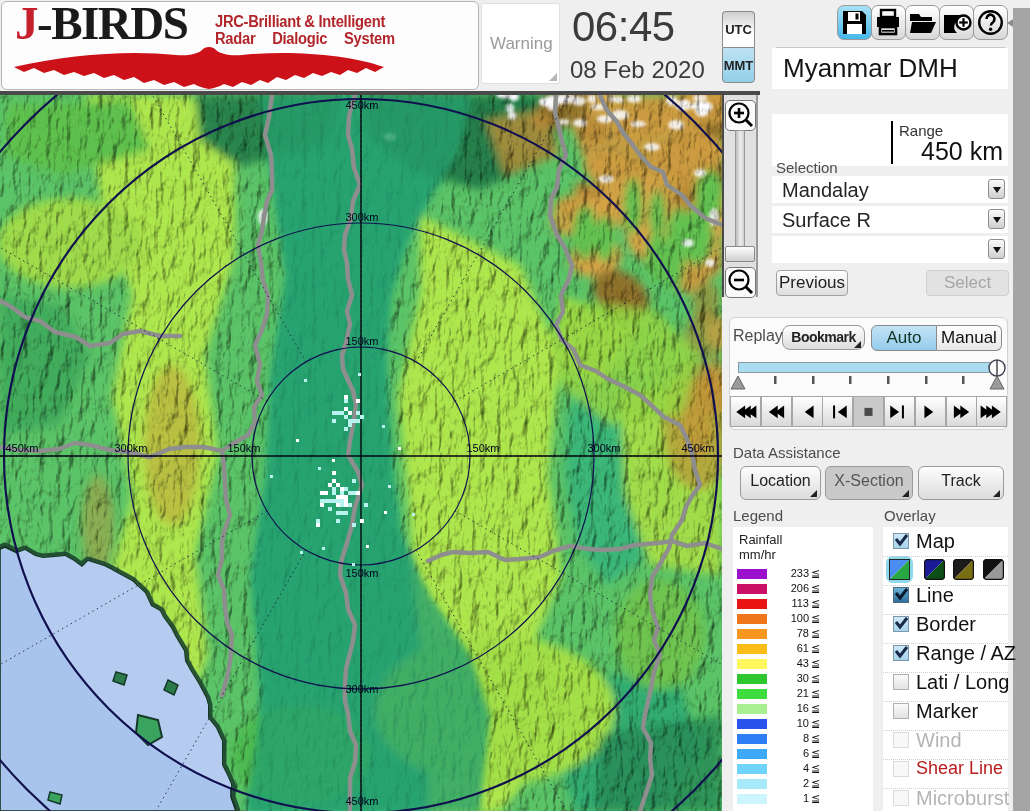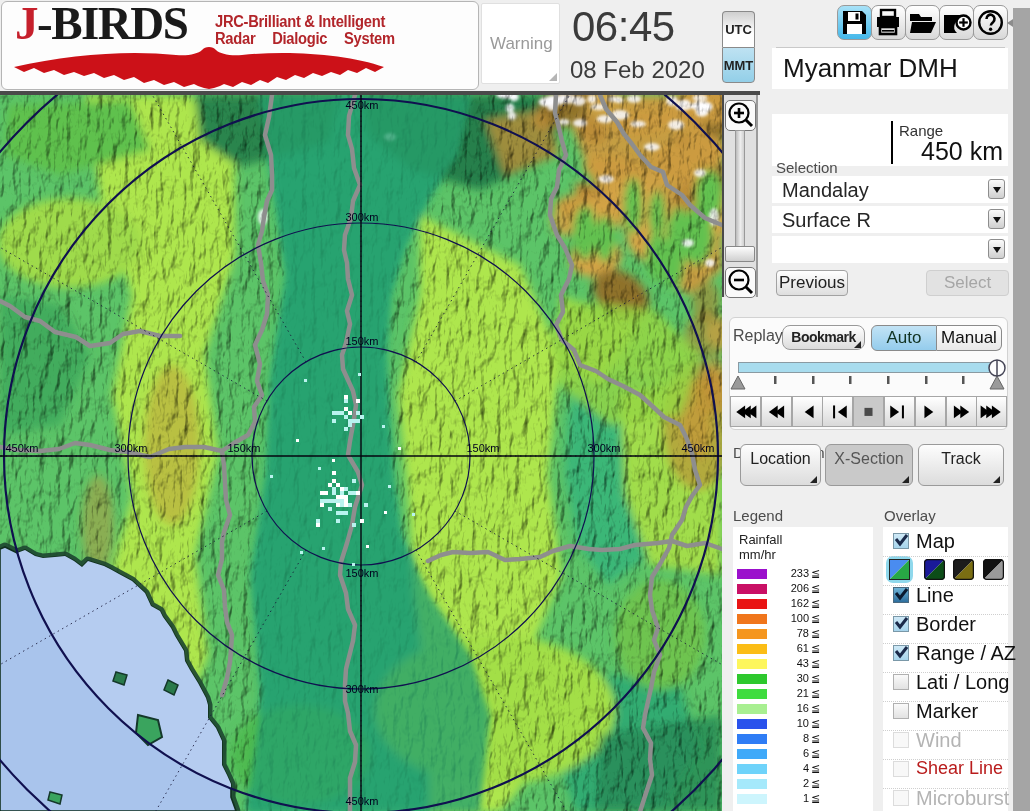--- a/index.html
+++ b/index.html
@@ -38,21 +38,21 @@
 .ddbtn { position:absolute; right:3px; top:3px; width:17px; height:20px; border:1px solid #8d8d8d; border-radius:3px; background:linear-gradient(#fbfbfb,#cfcfcf); }
 .ddbtn:after { content:""; position:absolute; left:4px; top:7px; border-left:4px solid transparent; border-right:4px solid transparent; border-top:6px solid #111; }
 .btn { border:1px solid #a2a2a2; border-radius:4px; background:linear-gradient(#ffffff,#dedede); font-size:17px; color:#222; text-align:center; }
 #prevbtn { left:776px; top:270px; width:72px; height:26px; line-height:24px; }
 #selbtn { left:926px; top:270px; width:83px; height:26px; line-height:24px; background:#e2e2e2; border-color:#cfcfcf; color:#a6a6a6; }
 
 #replaybox { left:729px; top:317px; width:279px; height:113px; background:#fbfbfb; border:1px solid #d2d2d2; border-radius:6px; }
 #playbar { left:730px; top:396px; }
 .pbtn { position:absolute; top:0; width:31px; height:31px; border:1px solid #a6a6a6; background:linear-gradient(#ffffff,#d9d9d9); }
 
-.dabtn { top:444px; height:42px; border:1px solid #9a9a9a; border-radius:6px; background:linear-gradient(#fdfdfd,#dcdcdc); font-size:16px; color:#222; text-align:center; line-height:27px; }
+.dabtn { top:466px; height:34px; border:1px solid #9a9a9a; border-radius:6px; background:linear-gradient(#fdfdfd,#dcdcdc); font-size:16px; color:#222; text-align:center; line-height:27px; }
 
 #legendbox { left:733px; top:527px; width:140px; height:284px; background:#fff; }
 #overlaybox { left:883px; top:527px; width:125px; height:284px; background:#fff; }
 .sep { position:absolute; left:0; width:125px; border-top:1px dotted #cfcfcf; }
 </style>
 </head>
 <body>
 
 <div class="abs" id="logobox">
 <div class="abs" style="left:13px; top:-6px; font-family:'Liberation Serif',serif; font-weight:bold; font-size:47px; letter-spacing:-1.5px; color:#1a1a1a;"><span style="color:#c6202c;">J</span>-BIRDS</div>
@@ -487,21 +487,21 @@
 <div class="abs" id="legendbox">
     <div class="abs" style="left:6px; top:5px; font-size:13px; color:#222;">Rainfall</div>
     <div class="abs" style="left:6px; top:20px; font-size:13px; color:#222;">mm/hr</div>
     <div class="abs" style="left:4px; top:42px; width:30px; height:10px; background:#9b10cc;"></div>
     <div class="abs" style="left:40px; top:40px; width:36px; font-size:11px; color:#111; text-align:right;">233</div>
     <div class="abs" style="left:78px; top:40px; font-size:11px; color:#111;">≦</div>
     <div class="abs" style="left:4px; top:57px; width:30px; height:10px; background:#c91065;"></div>
     <div class="abs" style="left:40px; top:55px; width:36px; font-size:11px; color:#111; text-align:right;">206</div>
     <div class="abs" style="left:78px; top:55px; font-size:11px; color:#111;">≦</div>
     <div class="abs" style="left:4px; top:72px; width:30px; height:10px; background:#e91414;"></div>
-    <div class="abs" style="left:40px; top:70px; width:36px; font-size:11px; color:#111; text-align:right;">162</div>
+    <div class="abs" style="left:40px; top:70px; width:36px; font-size:11px; color:#111; text-align:right;">113</div>
     <div class="abs" style="left:78px; top:70px; font-size:11px; color:#111;">≦</div>
     <div class="abs" style="left:4px; top:87px; width:30px; height:10px; background:#f0761c;"></div>
     <div class="abs" style="left:40px; top:85px; width:36px; font-size:11px; color:#111; text-align:right;">100</div>
     <div class="abs" style="left:78px; top:85px; font-size:11px; color:#111;">≦</div>
     <div class="abs" style="left:4px; top:102px; width:30px; height:10px; background:#f5961e;"></div>
     <div class="abs" style="left:40px; top:100px; width:36px; font-size:11px; color:#111; text-align:right;">78</div>
     <div class="abs" style="left:78px; top:100px; font-size:11px; color:#111;">≦</div>
     <div class="abs" style="left:4px; top:117px; width:30px; height:10px; background:#fbbd16;"></div>
     <div class="abs" style="left:40px; top:115px; width:36px; font-size:11px; color:#111; text-align:right;">61</div>
     <div class="abs" style="left:78px; top:115px; font-size:11px; color:#111;">≦</div>

